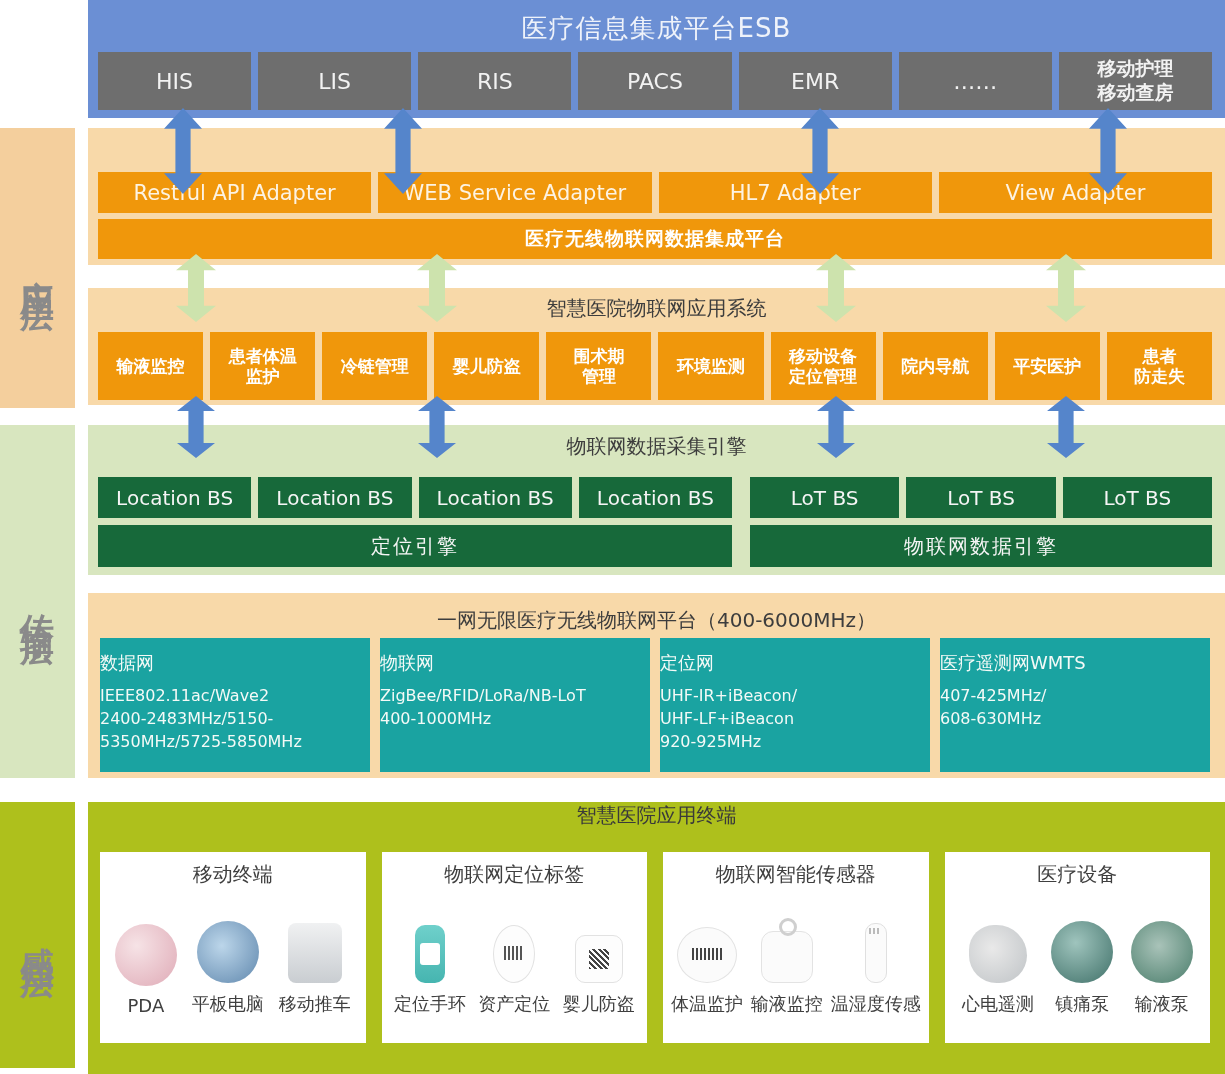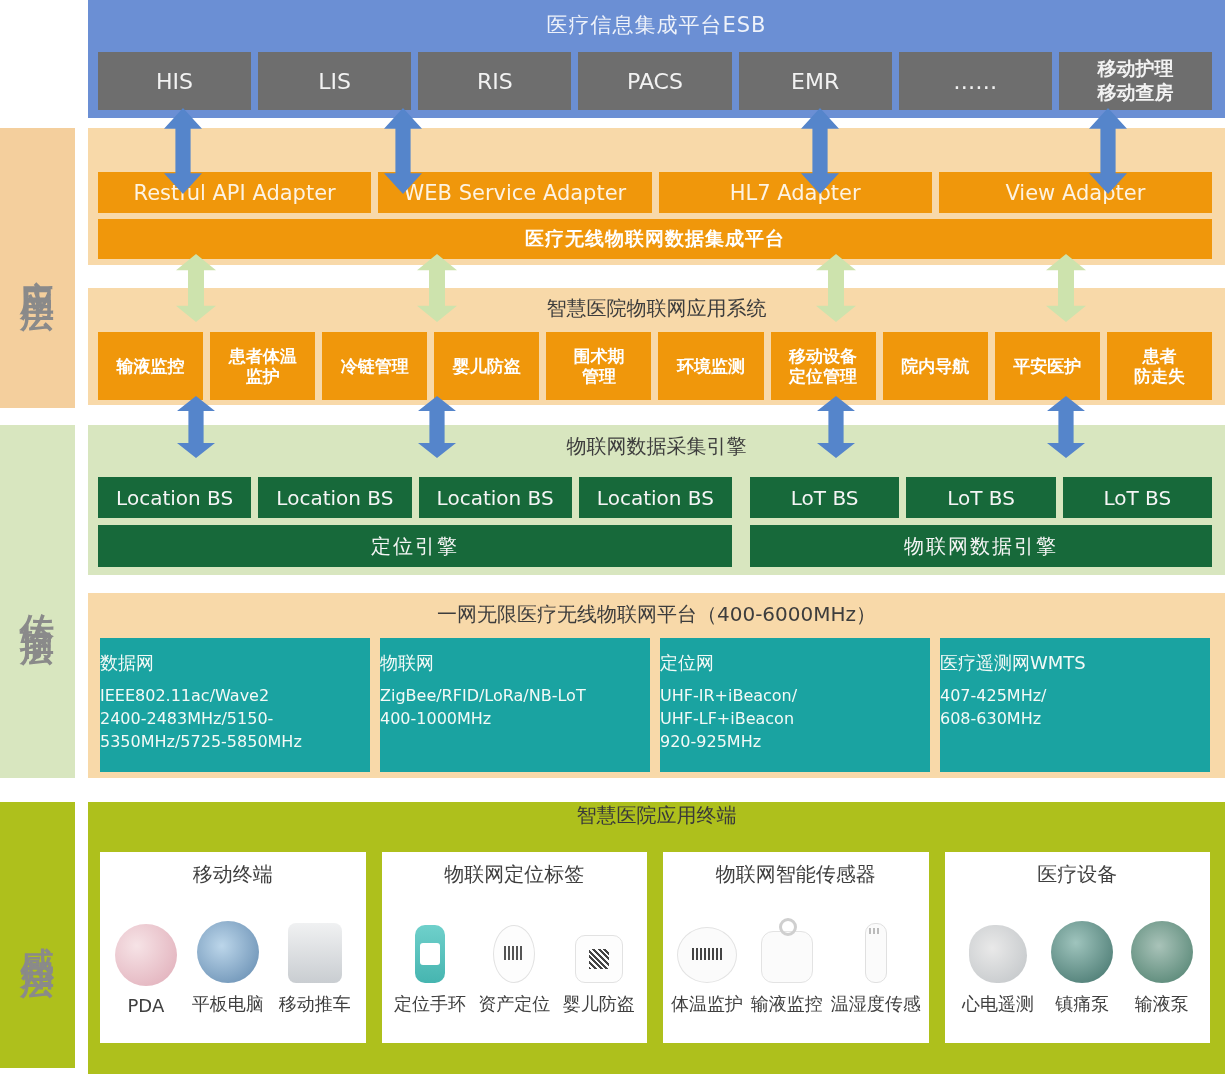--- a/index.html
+++ b/index.html
@@ -12,21 +12,21 @@
   .sidebar-label{writing-mode:vertical-rl;font-size:34px;font-weight:bold;color:#8a8a8a;letter-spacing:10px;}
   .sb-app{top:128px;height:280px;background:#f4cf9d;}
   .sb-trans{top:425px;height:353px;background:#d8e6bf;}
   .sb-percept{top:802px;height:266px;background:#aec01c;}
   
   .section{position:absolute;left:88px;width:1137px;}
   .sec-title{text-align:center;font-size:20px;color:#3d3d3d;}
   .pre{white-space:pre-line;}
   
   .esb{top:0;height:118px;background:#6b8fd4;}
-  .esb-title{position:absolute;top:11px;left:0;right:0;text-align:center;font-size:21px;color:#eef2fa;letter-spacing:1px;}
+  .esb-title{position:absolute;top:11px;left:0;right:0;text-align:center;font-size:26px;color:#eef2fa;letter-spacing:1px;}
   .esb-row{position:absolute;left:10px;right:13px;top:52px;height:58px;display:flex;gap:7px;}
   .sys{flex:1;background:#6e6e6e;color:#f2f2f2;display:flex;align-items:center;justify-content:center;
        font-size:22px;text-align:center;}
   .sys.two-line{font-size:19px;font-weight:bold;line-height:1.25;text-align:center;}
   
   .adapters{top:128px;height:137px;background:#f8d9a9;}
   .adapter-row{position:absolute;left:10px;right:13px;top:44px;height:41px;display:flex;gap:7px;}
   .adapter{flex:1;background:#f0970b;color:#fdf3e2;display:flex;align-items:center;justify-content:center;font-size:21px;}
   .integration-bar{position:absolute;left:10px;right:13px;top:91px;height:40px;background:#f0970b;color:#ffffff;
        font-weight:bold;font-size:19px;display:flex;align-items:center;justify-content:center;letter-spacing:1px;}
@@ -41,21 +41,21 @@
   .engine .sec-title{padding-top:8px;}
   .group{position:absolute;top:52px;}
   .group-left{left:10px;width:634px;}
   .group-right{left:662px;width:462px;}
   .bs-row{display:flex;gap:7px;height:41px;}
   .bs{flex:1;background:#17693a;color:#f5f5f5;font-size:20px;display:flex;align-items:center;justify-content:center;}
   .engine-bar{margin-top:7px;height:42px;background:#17693a;color:#f5f5f5;font-size:20px;
        display:flex;align-items:center;justify-content:center;letter-spacing:2px;}
   
   .network{top:593px;height:185px;background:#f8d9a9;}
-  .network .sec-title{padding-top:8px;}
+  .network .sec-title{padding-top:14px;}
   .net-row{position:absolute;left:12px;right:15px;top:45px;height:134px;display:flex;gap:10px;}
   .netbox{flex:1;background:#1aa3a1;color:#f4faf7;padding-top:13px;box-sizing:border-box;}
   .net-name{font-size:18px;margin-bottom:9px;}
   .net-lines{font-size:16px;line-height:1.45;}
   
   .terminal{top:802px;height:272px;background:#aec01c;}
   .terminal .sec-title{color:#3a3a3a;}
   .card-row{position:absolute;left:12px;right:15px;top:50px;height:191px;display:flex;gap:16px;}
   .card{flex:1;background:#ffffff;padding-top:9px;box-sizing:border-box;}
   .card-title{text-align:center;font-size:20px;color:#3f3f3f;}

